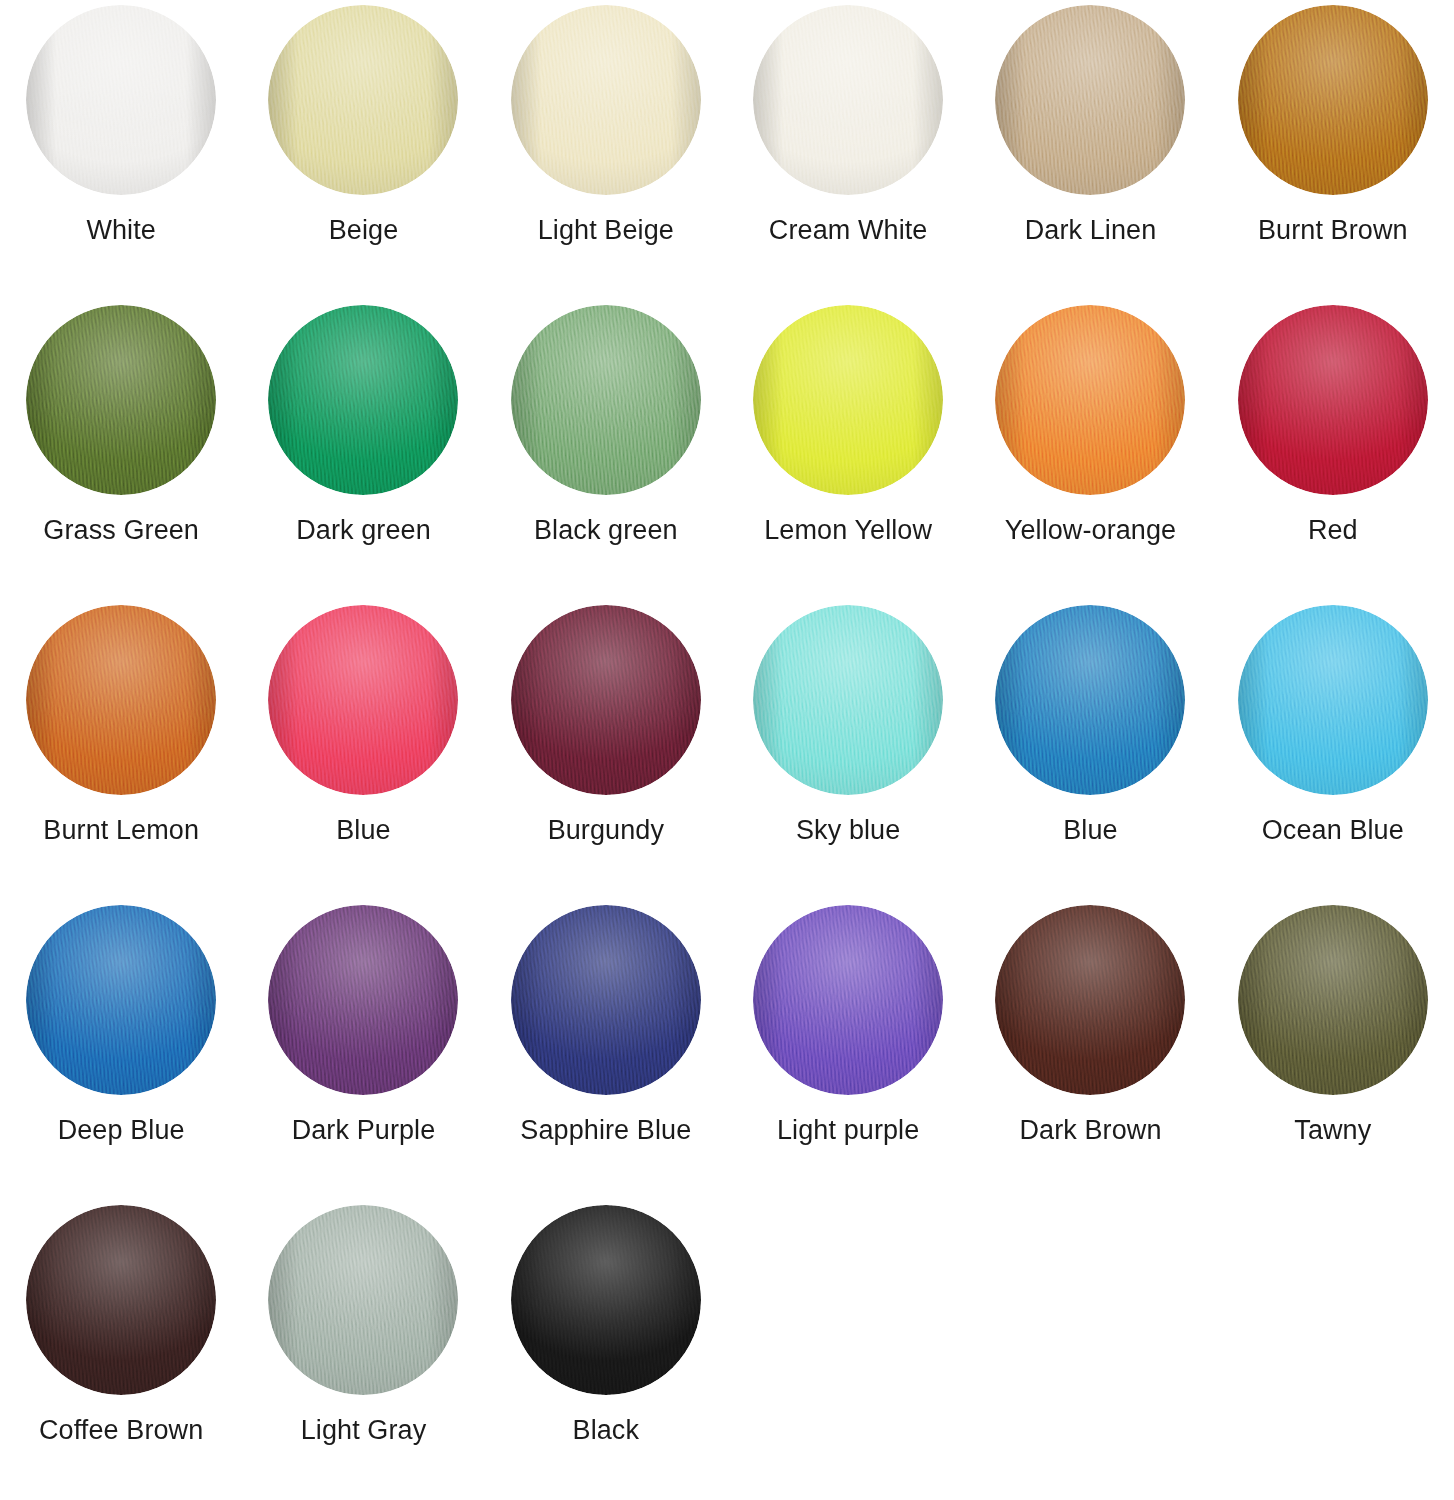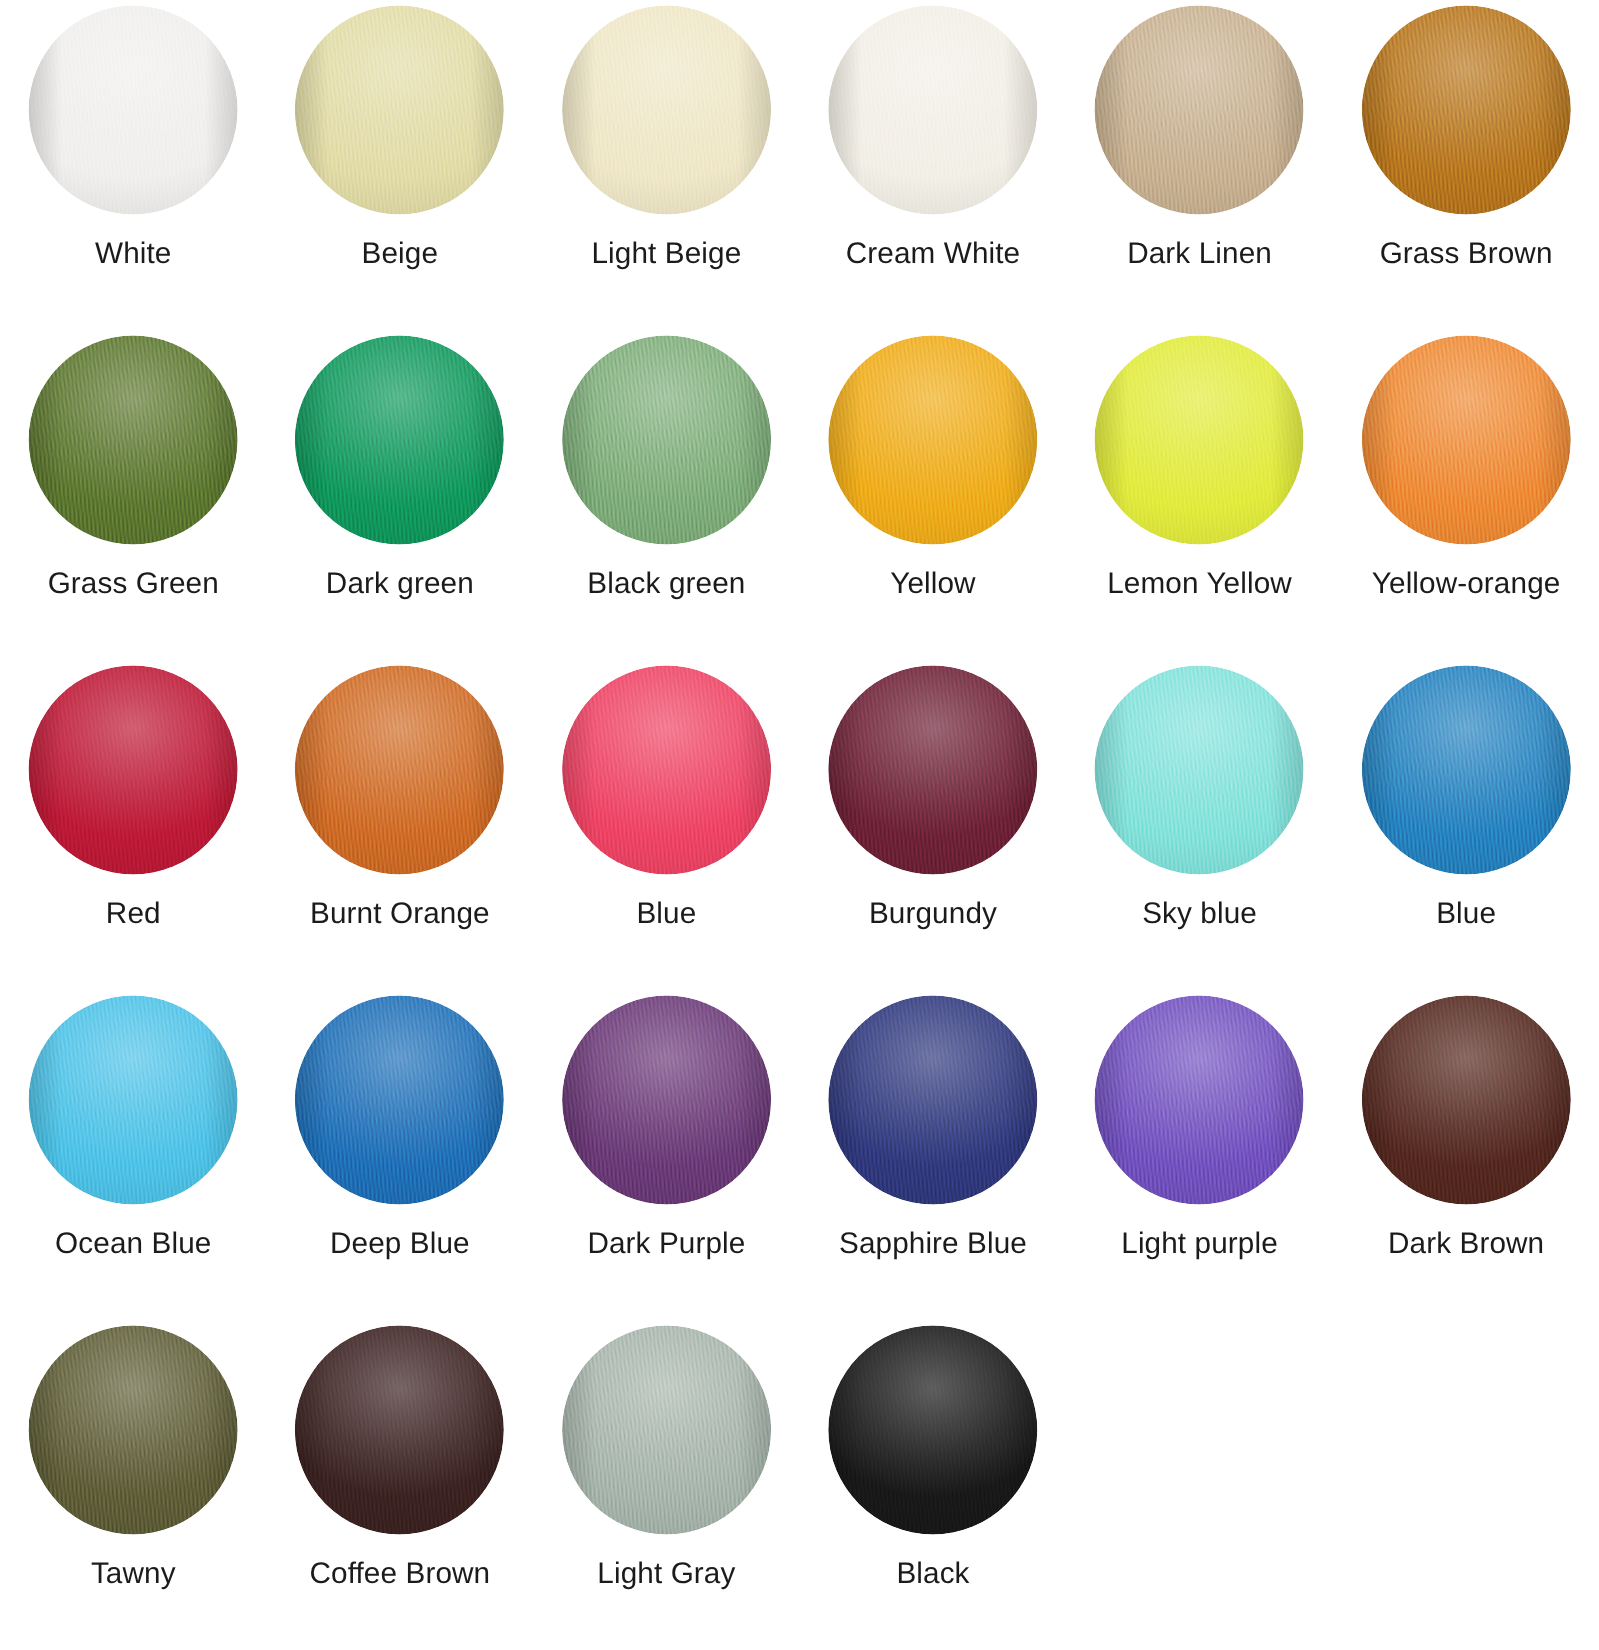--- a/index.html
+++ b/index.html
@@ -185,21 +185,21 @@
     </div>
     <div class="swatch-cell">
       <div class="spool">
         <div class="base" style="background: rgb(184, 119, 30);"></div>
         <div class="threads"></div>
         <div class="threads2"></div>
         <div class="threads3"></div>
         <div class="shade"></div>
         <div class="sideshade"></div>
       </div>
-      <div class="swatch-label">Grass Brown</div>
+      <div class="swatch-label">Burnt Brown</div>
     </div>
     <div class="swatch-cell">
       <div class="spool">
         <div class="base" style="background: rgb(93, 120, 48);"></div>
         <div class="threads"></div>
         <div class="threads2"></div>
         <div class="threads3"></div>
         <div class="shade"></div>
         <div class="sideshade"></div>
       </div>
@@ -222,31 +222,20 @@
         <div class="threads"></div>
         <div class="threads2"></div>
         <div class="threads3"></div>
         <div class="shade"></div>
         <div class="sideshade"></div>
       </div>
       <div class="swatch-label">Black green</div>
     </div>
     <div class="swatch-cell">
       <div class="spool">
-        <div class="base" style="background: rgb(240, 173, 26);"></div>
-        <div class="threads"></div>
-        <div class="threads2"></div>
-        <div class="threads3"></div>
-        <div class="shade"></div>
-        <div class="sideshade"></div>
-      </div>
-      <div class="swatch-label">Yellow</div>
-    </div>
-    <div class="swatch-cell">
-      <div class="spool">
         <div class="base" style="background: rgb(226, 236, 61);"></div>
         <div class="threads"></div>
         <div class="threads2"></div>
         <div class="threads3"></div>
         <div class="shade"></div>
         <div class="sideshade"></div>
       </div>
       <div class="swatch-label">Lemon Yellow</div>
     </div>
     <div class="swatch-cell">
@@ -273,21 +262,21 @@
     </div>
     <div class="swatch-cell">
       <div class="spool">
         <div class="base" style="background: rgb(208, 108, 38);"></div>
         <div class="threads"></div>
         <div class="threads2"></div>
         <div class="threads3"></div>
         <div class="shade"></div>
         <div class="sideshade"></div>
       </div>
-      <div class="swatch-label">Burnt Orange</div>
+      <div class="swatch-label">Burnt Lemon</div>
     </div>
     <div class="swatch-cell">
       <div class="spool">
         <div class="base" style="background: rgb(239, 68, 101);"></div>
         <div class="threads"></div>
         <div class="threads2"></div>
         <div class="threads3"></div>
         <div class="shade"></div>
         <div class="sideshade"></div>
       </div>

